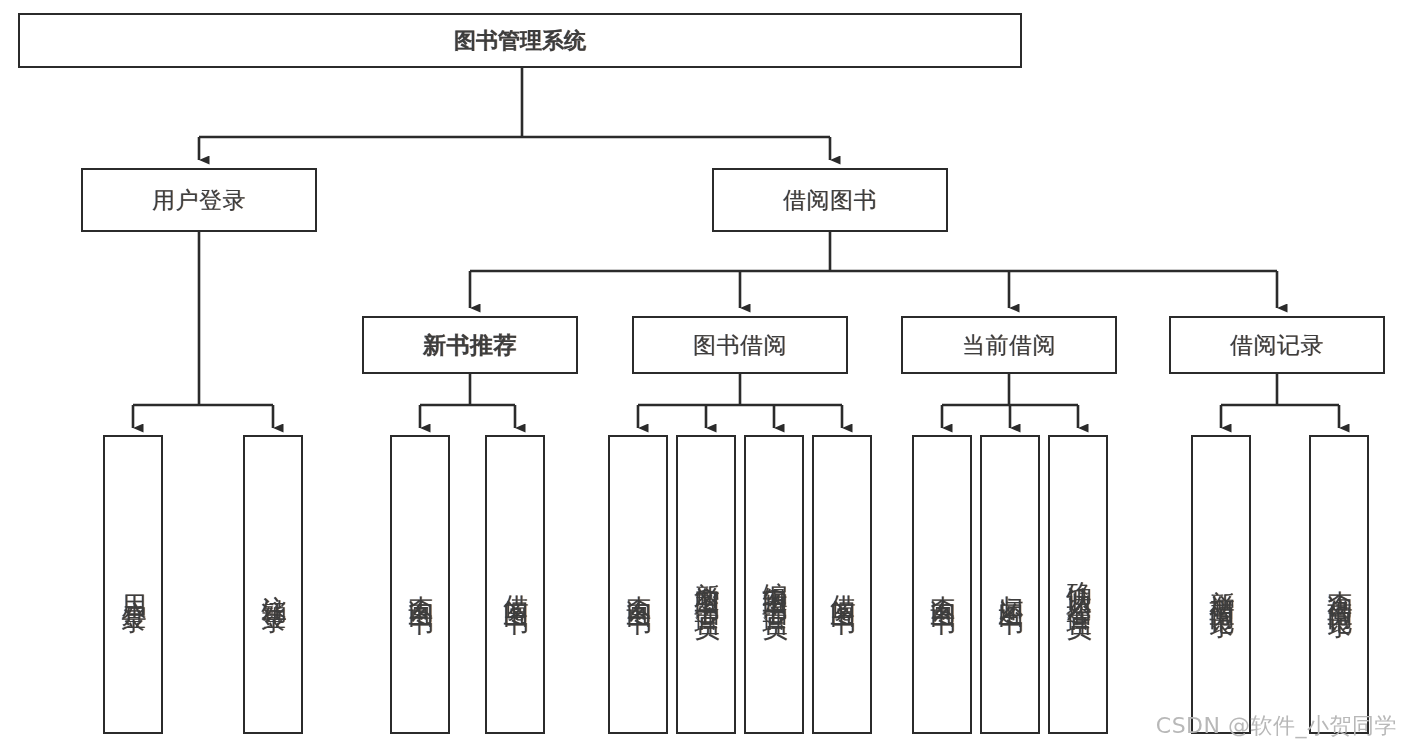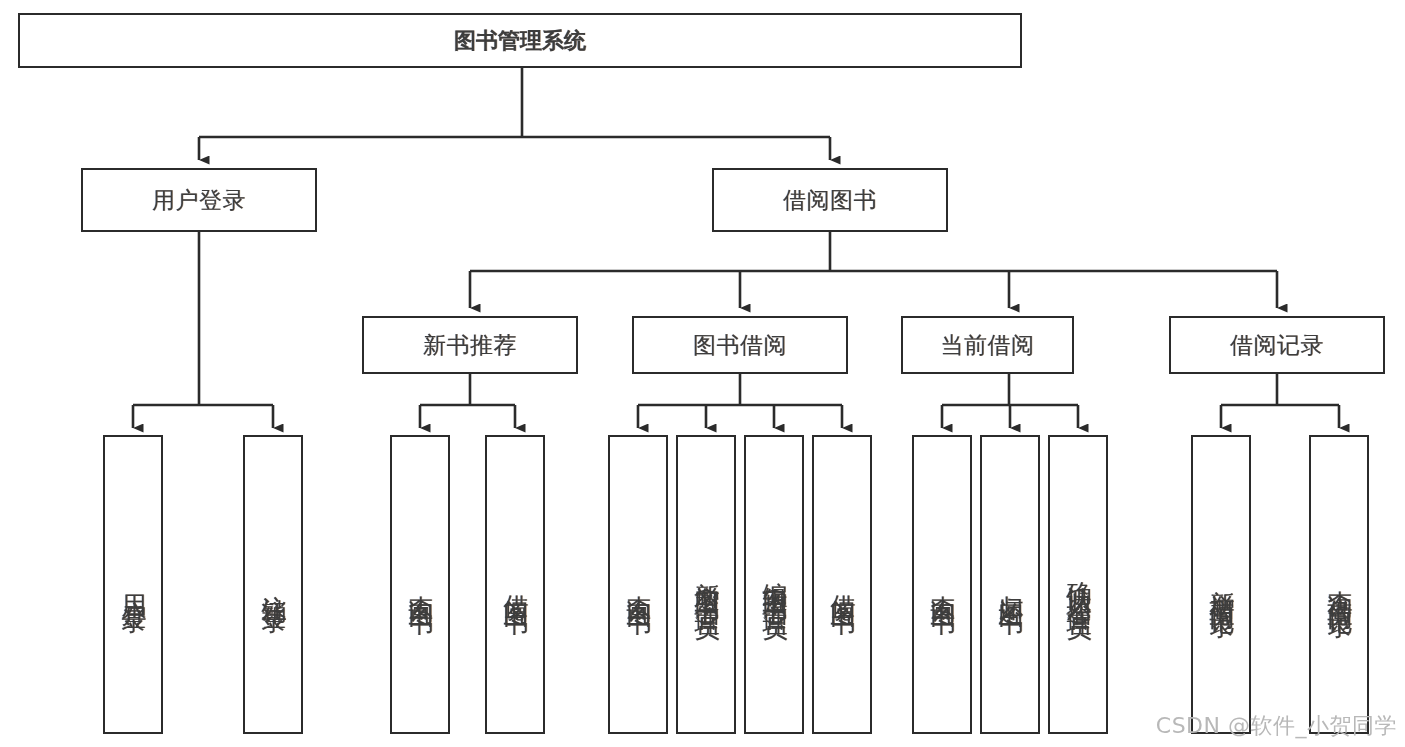--- a/index.html
+++ b/index.html
@@ -139,27 +139,27 @@
     <span class="node-label">图书管理系统</span>
   </div>
 
   <div class="node horizontal" style="left:81px; top:168px; width:236px; height:64px;">
     <span class="node-label">用户登录</span>
   </div>
   <div class="node horizontal" style="left:712px; top:168px; width:236px; height:64px;">
     <span class="node-label">借阅图书</span>
   </div>
 
-  <div class="node horizontal" style="left:362px; top:316px; width:216px; height:58px;">
+  <div class="node horizontal" style="left:362px; top:316px; width:216px; height:58px;font-weight:bold;">
     <span class="node-label">新书推荐</span>
   </div>
   <div class="node horizontal" style="left:632px; top:316px; width:216px; height:58px;">
     <span class="node-label">图书借阅</span>
   </div>
-  <div class="node horizontal" style="left:901px; top:316px; width:173px; height:58px;">
+  <div class="node horizontal" style="left:901px; top:316px; width:216px; height:58px;">
     <span class="node-label">当前借阅</span>
   </div>
   <div class="node horizontal" style="left:1169px; top:316px; width:216px; height:58px;">
     <span class="node-label">借阅记录</span>
   </div>
 
   <div class="node vertical" style="left:103px; top:435px; width:60px; height:299px;">
     <span class="node-label">用户登录</span>
   </div>
   <div class="node vertical" style="left:243px; top:435px; width:60px; height:299px;">

